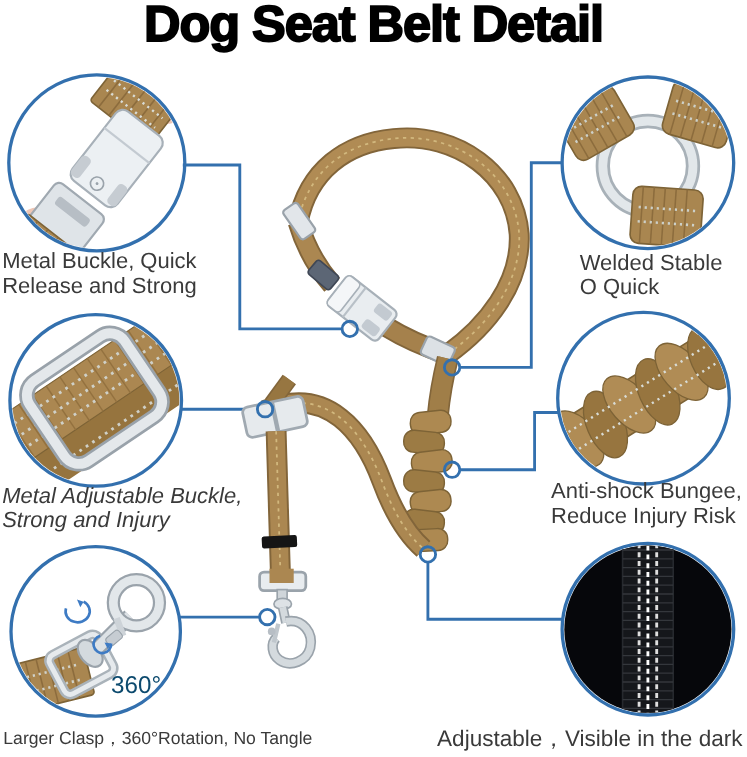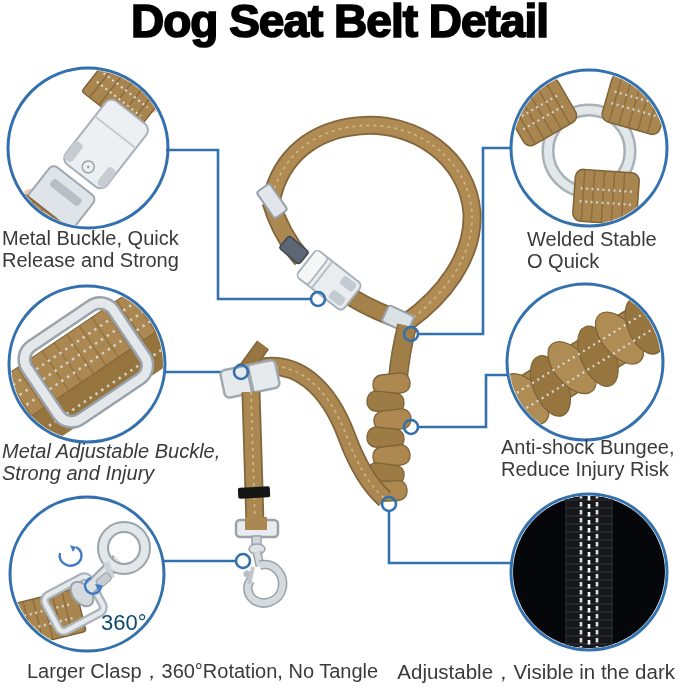--- a/index.html
+++ b/index.html
@@ -14,21 +14,21 @@
     font-size:46px;font-weight:bold;color:#000;letter-spacing:-1px;
     -webkit-text-stroke:1.7px #000;white-space:nowrap;
   }
   .lbl{
     position:absolute;color:#3a3a3a;font-size:20px;line-height:21.5px;white-space:nowrap;
   }
   .lbl-buckle{left:2px;top:228px;}
   .lbl-oring{left:527px;top:229px;}
   .lbl-adjust{left:2px;top:441px;font-style:italic;}
   .lbl-bungee{left:501px;top:437px;}
-  .lbl-clasp{left:3px;top:661px;font-size:20px;margin-left:24px;}
+  .lbl-clasp{left:3px;top:661px;font-size:16px;}
   .lbl-reflective{right:4px;top:661px;font-size:20.5px;}
   .rotation{
     position:absolute;left:101px;top:582px;font-size:22px;color:#0c4a6e;white-space:nowrap;margin-top:28px;
   }
 </style>
 </head>
 <body>
 
 <div class="stage">
 

